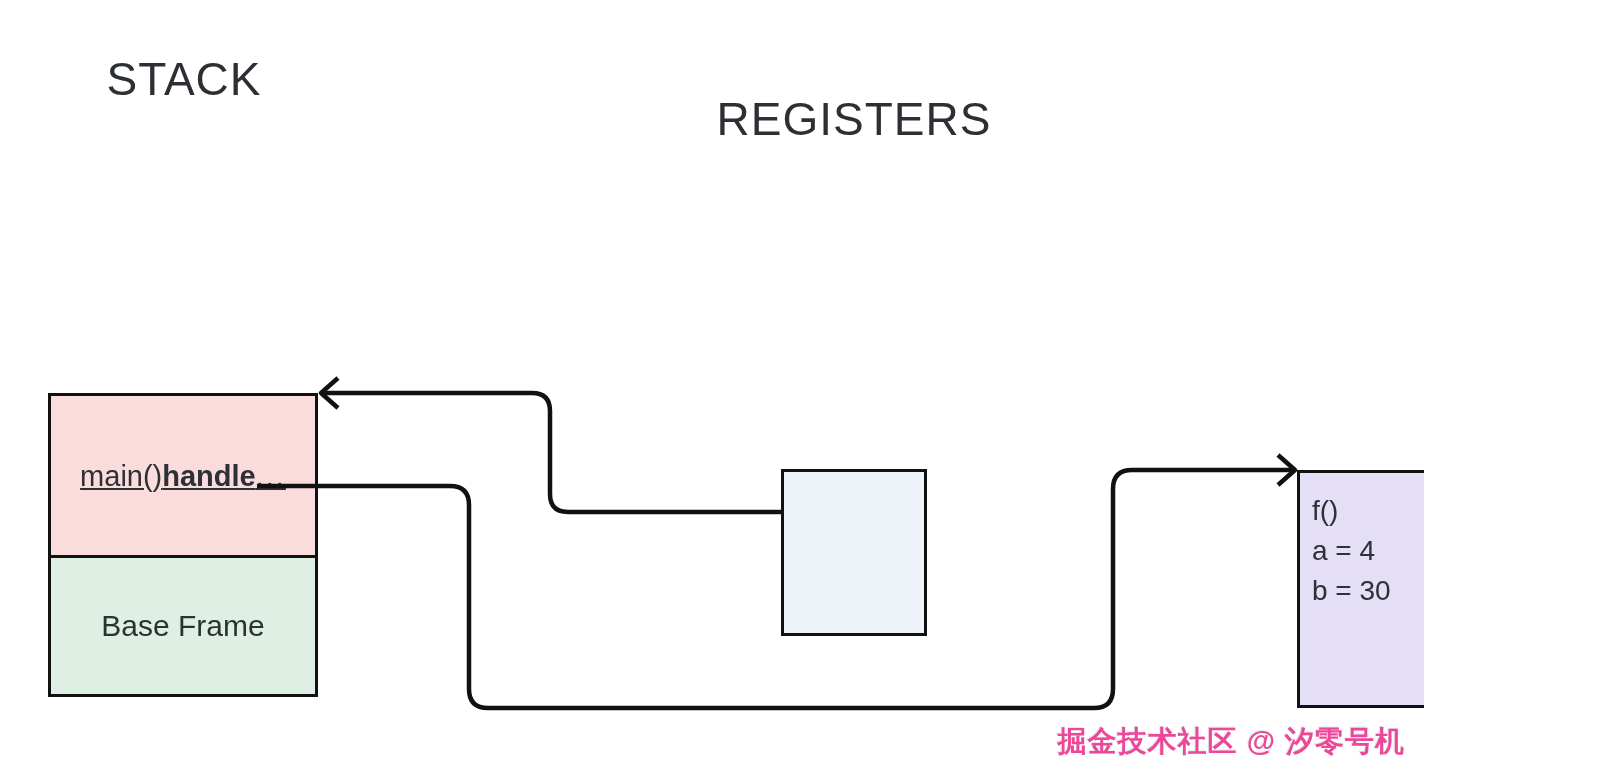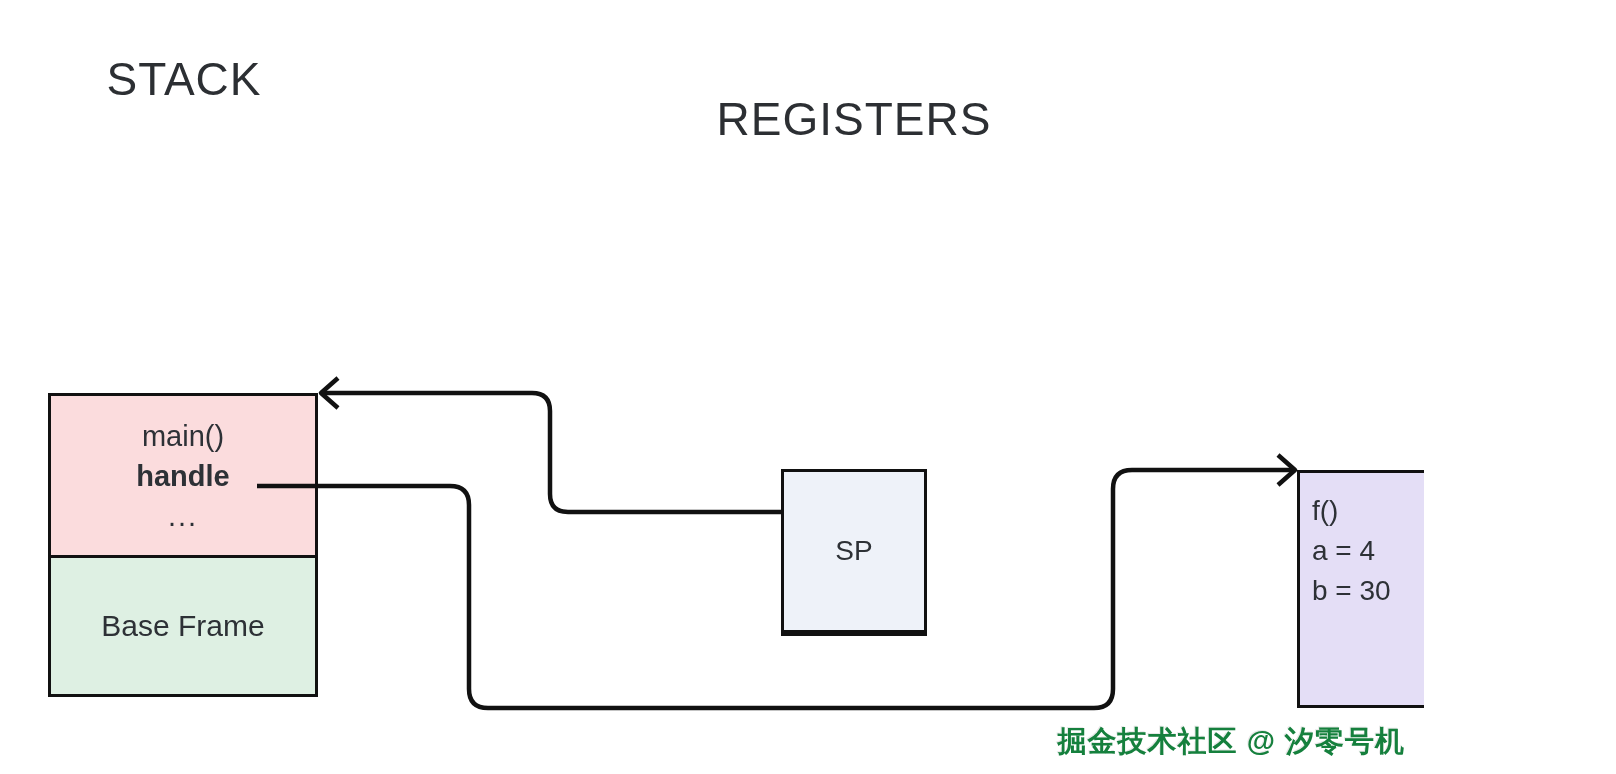--- a/index.html
+++ b/index.html
@@ -36,23 +36,23 @@
     width: 270px; height: 304px;
     border: 3px solid #111;
     box-sizing: border-box;
     display: flex; flex-direction: column;
   }
   .stack-top {
     background: #fbdcdd;
     height: 162px;
     border-bottom: 3px solid #111;
     box-sizing: border-box;
-    display: flex; flex-direction: column;
+    display: flex; flex-direction: row;
     align-items: center; justify-content: center;
-    font-size: 29px; line-height: 40px;
+    font-size: 29px; line-height: 40px; text-decoration: underline;
   }
   .stack-top .bold-line { font-weight: 700; }
   .stack-top .dots-line { letter-spacing: 2px; }
   .stack-base {
     background: #def0e3;
     flex: 1;
     display: flex; align-items: center; justify-content: center;
     font-size: 30px;
     text-align: right;
   }
@@ -103,21 +103,21 @@
   }
 
   
   .watermark {
     position: absolute;
     top: 722px;
     right: 19px;
     font-size: 29px;
     font-weight: 700;
     letter-spacing: 1px;
-    color: #15803d;
+    color: #ec4899;
     text-shadow: 2px 2px 0 #ffffff, -1px -1px 0 #e8e8e8;
     white-space: nowrap;
   }
 </style>
 </head>
 <body>
 
 <div class="canvas">
 
   <div class="col-title title-stack">STACK</div>
@@ -128,23 +128,20 @@
       <span class="frame-line">main()</span>
       <span class="frame-line bold-line">handle</span>
       <span class="frame-line dots-line">...</span>
     </div>
     <div class="stack-base">
       <span>Base Frame</span>
     </div>
   </div>
 
   <div class="registers-box">
-    <div class="register-cell">
-      <span>SP</span>
-    </div>
   </div>
 
   <div class="heap-box">
     <div class="heap-line">f()</div>
     <div class="heap-line">a = 4</div>
     <div class="heap-line">b = 30</div>
   </div>
 
   <svg class="arrows-svg" viewBox="0 0 1616 774">
 

